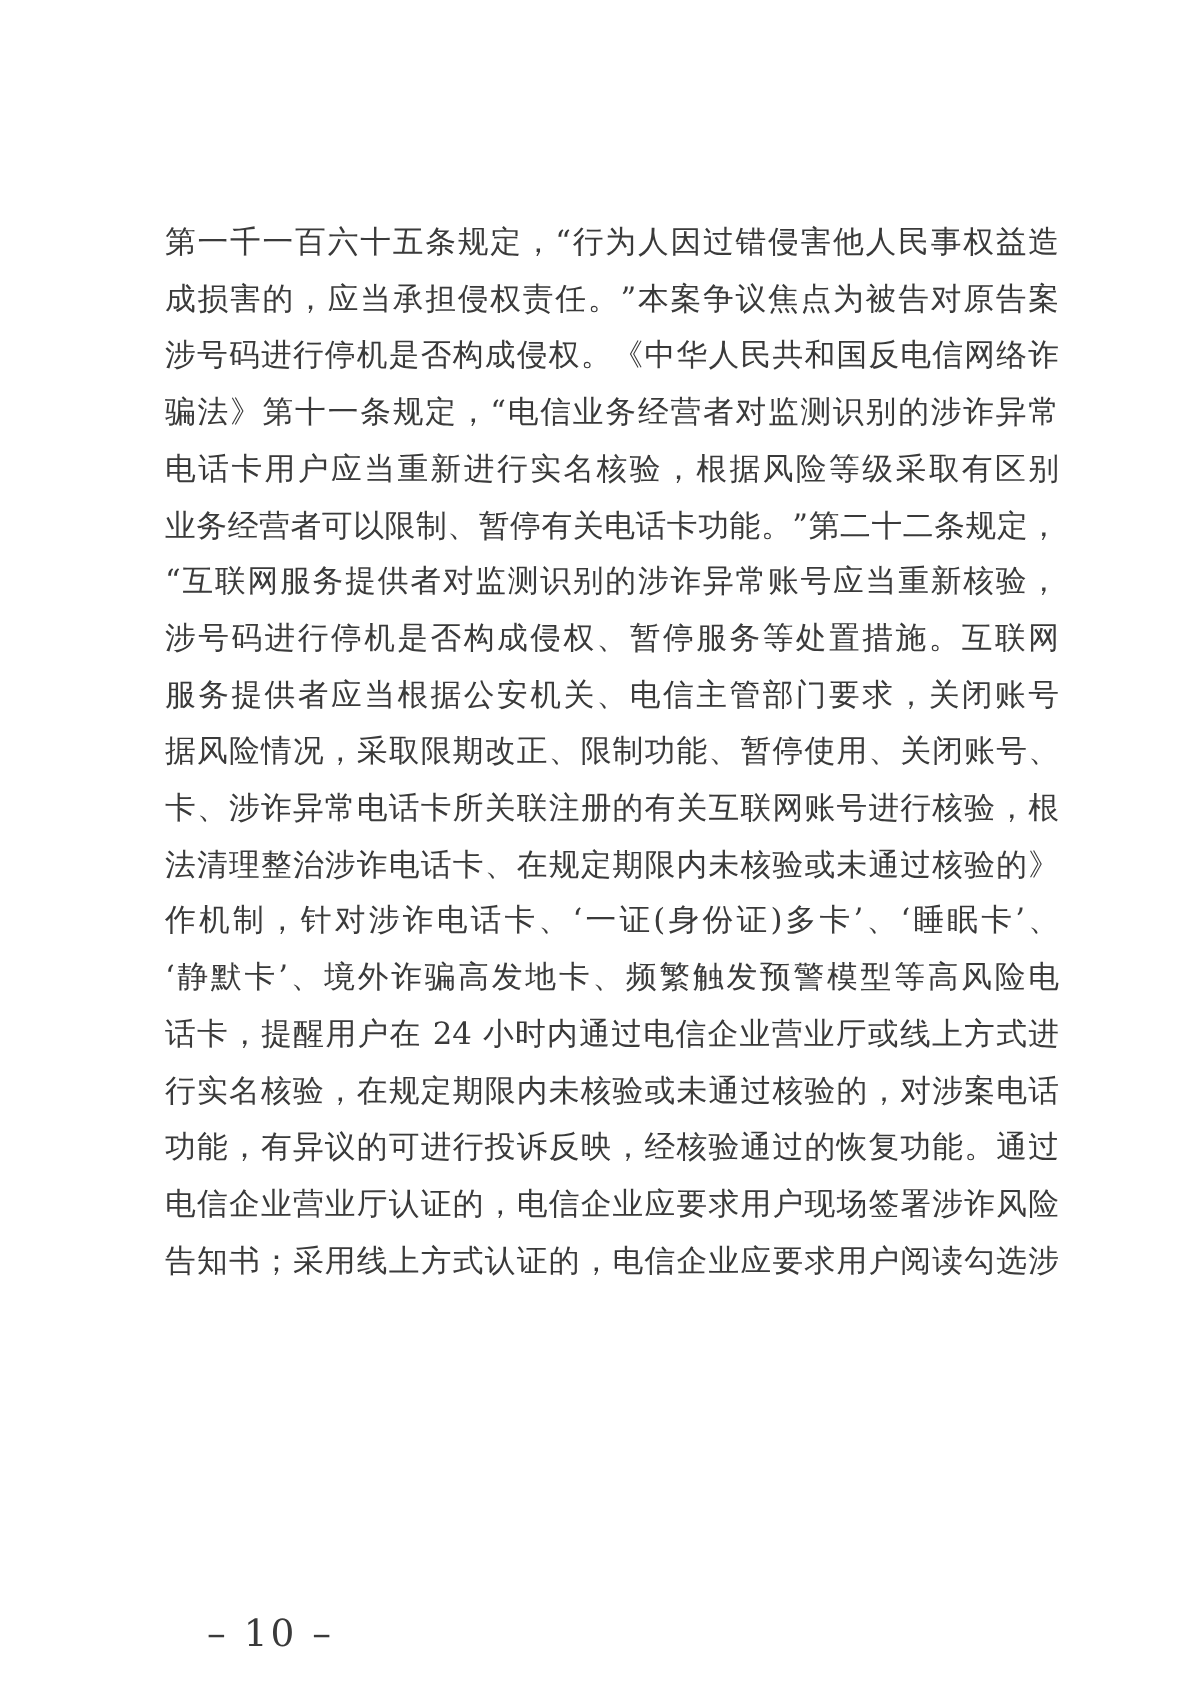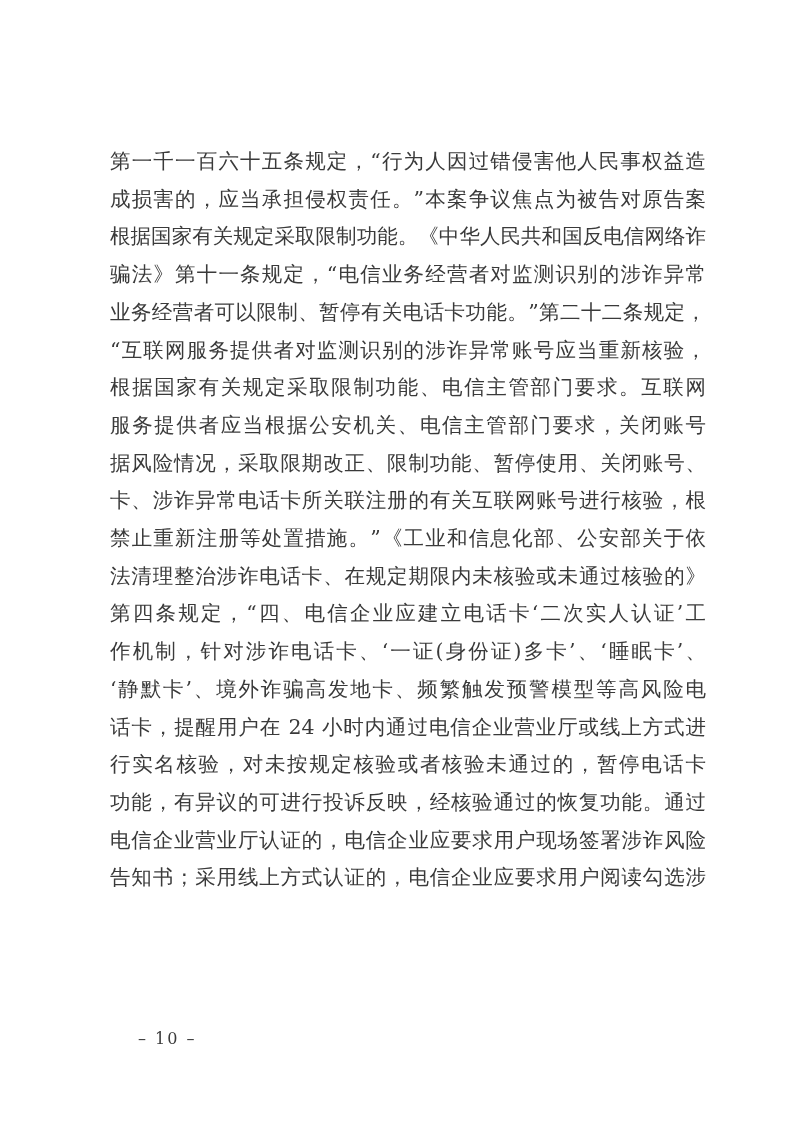--- a/index.html
+++ b/index.html
@@ -29,48 +29,47 @@
     text-align: justify;
     text-align-last: justify;
     text-justify: inter-character;
     white-space: nowrap;
     overflow: hidden;
     font-weight: 400;
   }
   .page-number {
     position: absolute;
     left: 138px;
-    top: 1026px;
-    font-size: 16px;
+    top: 1076px;
+    font-size: 25px;
     line-height: 26px;
     color: #3a3a3a;
     letter-spacing: 2px;
     white-space: pre;
   }
 </style>
 </head>
 <body>
 
 <div class="page">
   <div class="doc-body" id="doc-body">
       <div class="text-line">第一千一百六十五条规定，“行为人因过错侵害他人民事权益造</div>
       <div class="text-line">成损害的，应当承担侵权责任。”本案争议焦点为被告对原告案</div>
-      <div class="text-line">根据国家有关规定采取限制功能。《中华人民共和国反电信网络诈</div>
+      <div class="text-line">涉号码进行停机是否构成侵权。《中华人民共和国反电信网络诈</div>
       <div class="text-line">骗法》第十一条规定，“电信业务经营者对监测识别的涉诈异常</div>
+      <div class="text-line">电话卡用户应当重新进行实名核验，根据风险等级采取有区别</div>
       <div class="text-line">业务经营者可以限制、暂停有关电话卡功能。”第二十二条规定，</div>
       <div class="text-line">“互联网服务提供者对监测识别的涉诈异常账号应当重新核验，</div>
-      <div class="text-line">根据国家有关规定采取限制功能、电信主管部门要求。互联网</div>
+      <div class="text-line">涉号码进行停机是否构成侵权、暂停服务等处置措施。互联网</div>
       <div class="text-line">服务提供者应当根据公安机关、电信主管部门要求，关闭账号</div>
       <div class="text-line">据风险情况，采取限期改正、限制功能、暂停使用、关闭账号、</div>
       <div class="text-line">卡、涉诈异常电话卡所关联注册的有关互联网账号进行核验，根</div>
-      <div class="text-line">禁止重新注册等处置措施。”《工业和信息化部、公安部关于依</div>
       <div class="text-line">法清理整治涉诈电话卡、在规定期限内未核验或未通过核验的》</div>
-      <div class="text-line">第四条规定，“四、电信企业应建立电话卡‘二次实人认证’工</div>
       <div class="text-line">作机制，针对涉诈电话卡、‘一证(身份证)多卡’、‘睡眠卡’、</div>
       <div class="text-line">‘静默卡’、境外诈骗高发地卡、频繁触发预警模型等高风险电</div>
       <div class="text-line">话卡，提醒用户在 24 小时内通过电信企业营业厅或线上方式进</div>
-      <div class="text-line">行实名核验，对未按规定核验或者核验未通过的，暂停电话卡</div>
+      <div class="text-line">行实名核验，在规定期限内未核验或未通过核验的，对涉案电话</div>
       <div class="text-line">功能，有异议的可进行投诉反映，经核验通过的恢复功能。通过</div>
       <div class="text-line">电信企业营业厅认证的，电信企业应要求用户现场签署涉诈风险</div>
       <div class="text-line">告知书；采用线上方式认证的，电信企业应要求用户阅读勾选涉</div>
     </div>
   <div class="page-number">– 10 –</div>
 </div>
 
 </body></html>

